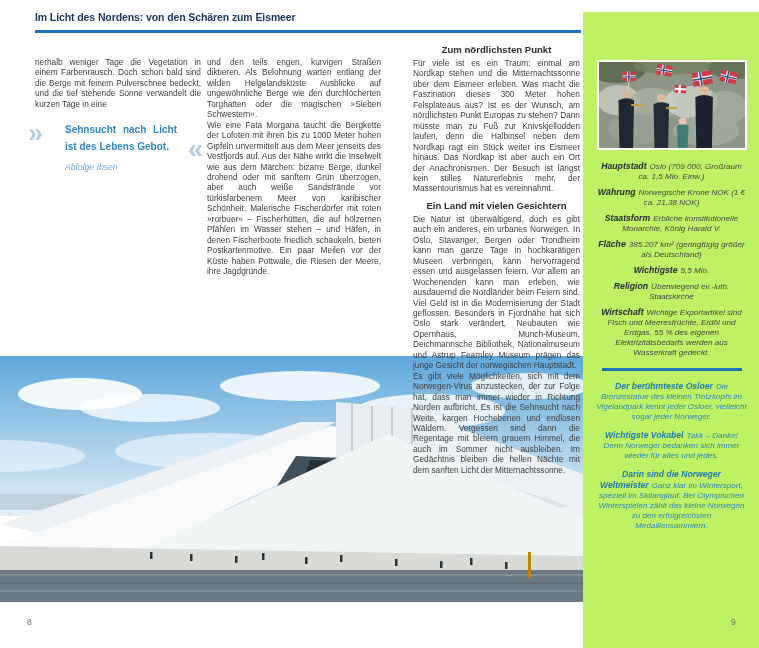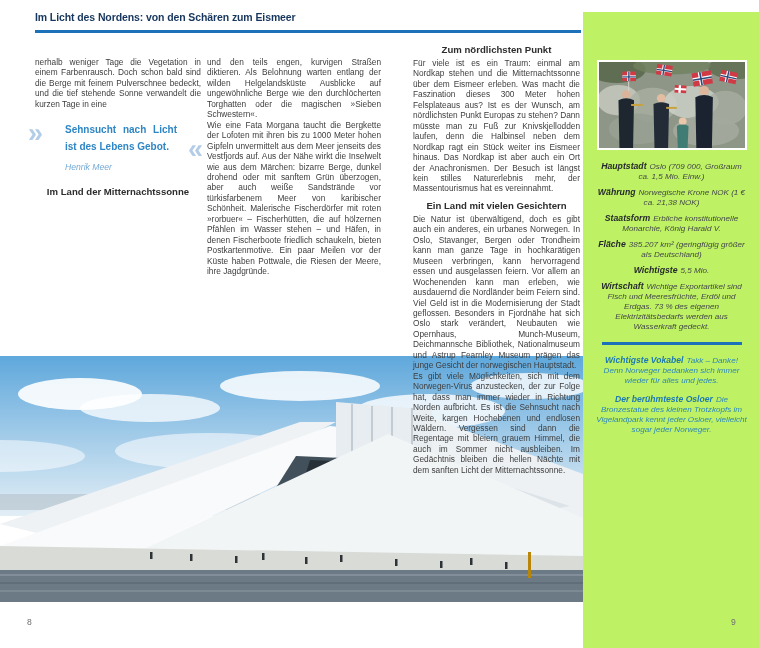--- a/index.html
+++ b/index.html
@@ -61,23 +61,22 @@
   <div class="hdr-left">Im Licht des Nordens: von den Schären zum Eismeer</div>
   <div class="hdr-rule"></div>
   <div class="hdr-right">Auf einen Blick</div>
 
   <div id="col1" class="col">
     <p>nerhalb weniger Tage die Vegetation in einem Farbenrausch. Doch schon bald sind die Berge mit feinem Pulverschnee bedeckt, und die tief stehende Sonne verwandelt die kurzen Tage in eine</p>
     <div class="pull">
       <span class="pq-open">»</span>
       <div class="pq-text">Sehnsucht nach Licht ist des Lebens Gebot.</div>
       <span class="pq-close">«</span>
-      <div class="pq-author">Henrik Meer</div>
+      <div class="pq-author">Abfolge Ibsen</div>
     </div>
-    <div class="bh">Im Land der Mitternachtssonne</div>
   </div>
 
   <div id="col2" class="col">
     <p>und den teils engen, kurvigen Straßen diktieren. Als Belohnung warten entlang der wilden Helgelandsküste Ausblicke auf ungewöhnliche Berge wie den durchlöcherten Torghatten oder die magischen »Sieben Schwestern«.</p>
     <p>Wie eine Fata Morgana taucht die Bergkette der Lofoten mit ihren bis zu 1000 Meter hohen Gipfeln unvermittelt aus dem Meer jenseits des Vestfjords auf. Aus der Nähe wirkt die Inselwelt wie aus dem Märchen: bizarre Berge, dunkel drohend oder mit sanftem Grün überzogen, aber auch weiße Sandstrände vor türkisfarbenem Meer von karibischer Schönheit. Malerische Fischerdörfer mit roten »rorbuer« – Fischerhütten, die auf hölzernen Pfählen im Wasser stehen – und Häfen, in denen Fischerboote friedlich schaukeln, bieten Postkartenmotive. Ein paar Meilen vor der Küste haben Pottwale, die Riesen der Meere, ihre Jagdgründe.</p>
   </div>
 
 
   <div class="opera">
     <svg viewBox="0 0 583 246" preserveAspectRatio="none">
@@ -221,27 +220,29 @@
           <path d="M80,67 Q86,64 92,67 L91,90 L81,90 Z" fill="#3f7d74"></path>
         </svg>
       </div>
 
       <div class="facts">
         <p class="fact"><span class="fact-label">Hauptstadt</span><span>Oslo (709 000, Großraum ca. 1,5 Mio. Einw.)</span></p>
         <p class="fact"><span class="fact-label">Währung</span><span>Norwegische Krone NOK (1 € ca. 21,38 NOK)</span></p>
         <p class="fact"><span class="fact-label">Staatsform</span><span>Erbliche konstitutionelle Monarchie, König Harald V.</span></p>
         <p class="fact"><span class="fact-label">Fläche</span><span>385.207 km² (geringfügig größer als Deutschland)</span></p>
         <p class="fact"><span class="fact-label">Wichtigste</span><span>5,5 Mio.</span></p>
-        <p class="fact"><span class="fact-label">Wirtschaft</span><span>Wichtige Exportartikel sind Fisch und Meeresfrüchte, Erdöl und Erdgas. 73 % des eigenen Elektrizitätsbedarfs werden aus Wasserkraft gedeckt.</span></p>
+        <p class="fact"><span class="fact-label">Religion</span><span>Überwiegend ev.-luth. Staatskirche</span></p>
+        <p class="fact"><span class="fact-label">Wirtschaft</span><span>Wichtige Exportartikel sind Fisch und Meeresfrüchte, Erdöl und Erdgas. 55 % des eigenen Elektrizitätsbedarfs werden aus Wasserkraft gedeckt.</span></p>
       </div>
 
       <div class="panel-rule"></div>
 
       <div class="notes">
+        <p class="note"><span class="note-title">Der berühmteste Osloer</span><span>Die Bronzestatue des kleinen Trotzkopfs im Vigelandpark kennt jeder Osloer, vielleicht sogar jeder Norweger.</span></p>
         <p class="note"><span class="note-title">Wichtigste Vokabel</span><span>Takk – Danke! Denn Norweger bedanken sich immer wieder für alles und jedes.</span></p>
-        <p class="note"><span class="note-title">Der berühmteste Osloer</span><span>Die Bronzestatue des kleinen Trotzkopfs im Vigelandpark kennt jeder Osloer, vielleicht sogar jeder Norweger.</span></p>
+        <p class="note"><span class="note-title">Darin sind die Norweger Weltmeister</span><span>Ganz klar im Wintersport, speziell im Skilanglauf. Bei Olympischen Winterspielen zählt das kleine Norwegen zu den erfolgreichsten Medaillensammlern.</span></p>
       </div>
     </div>
   </div>
 
   <div id="pn9" class="pageno">9</div>
 
 </div>
 
 </body></html>

